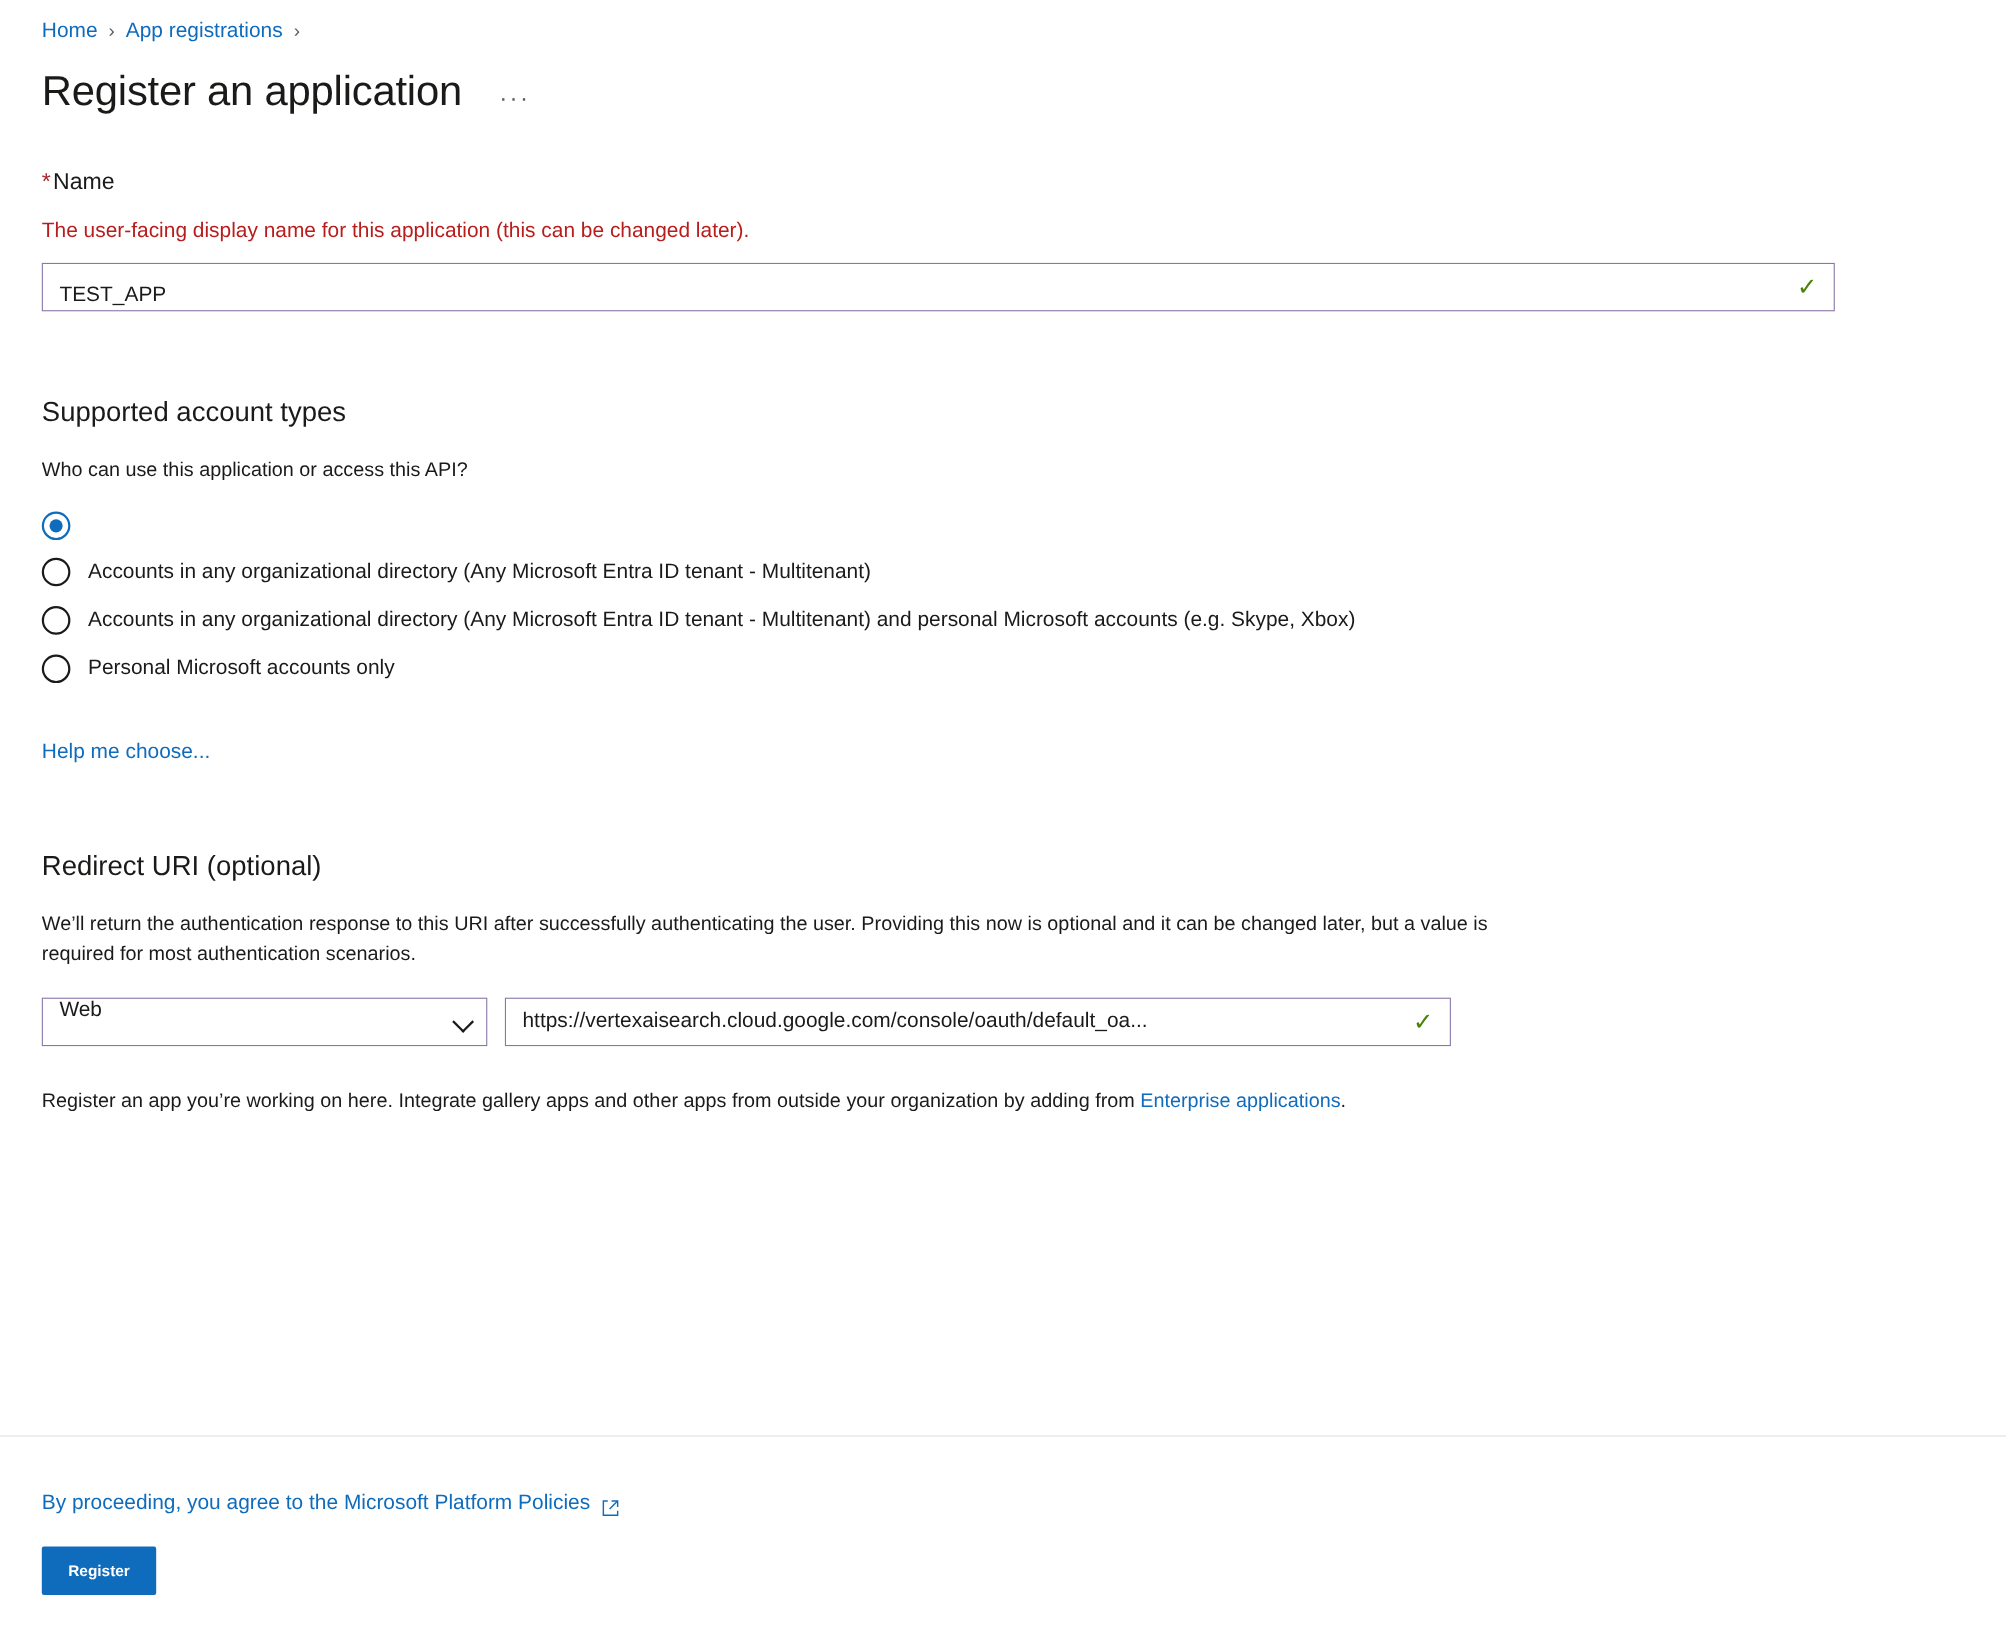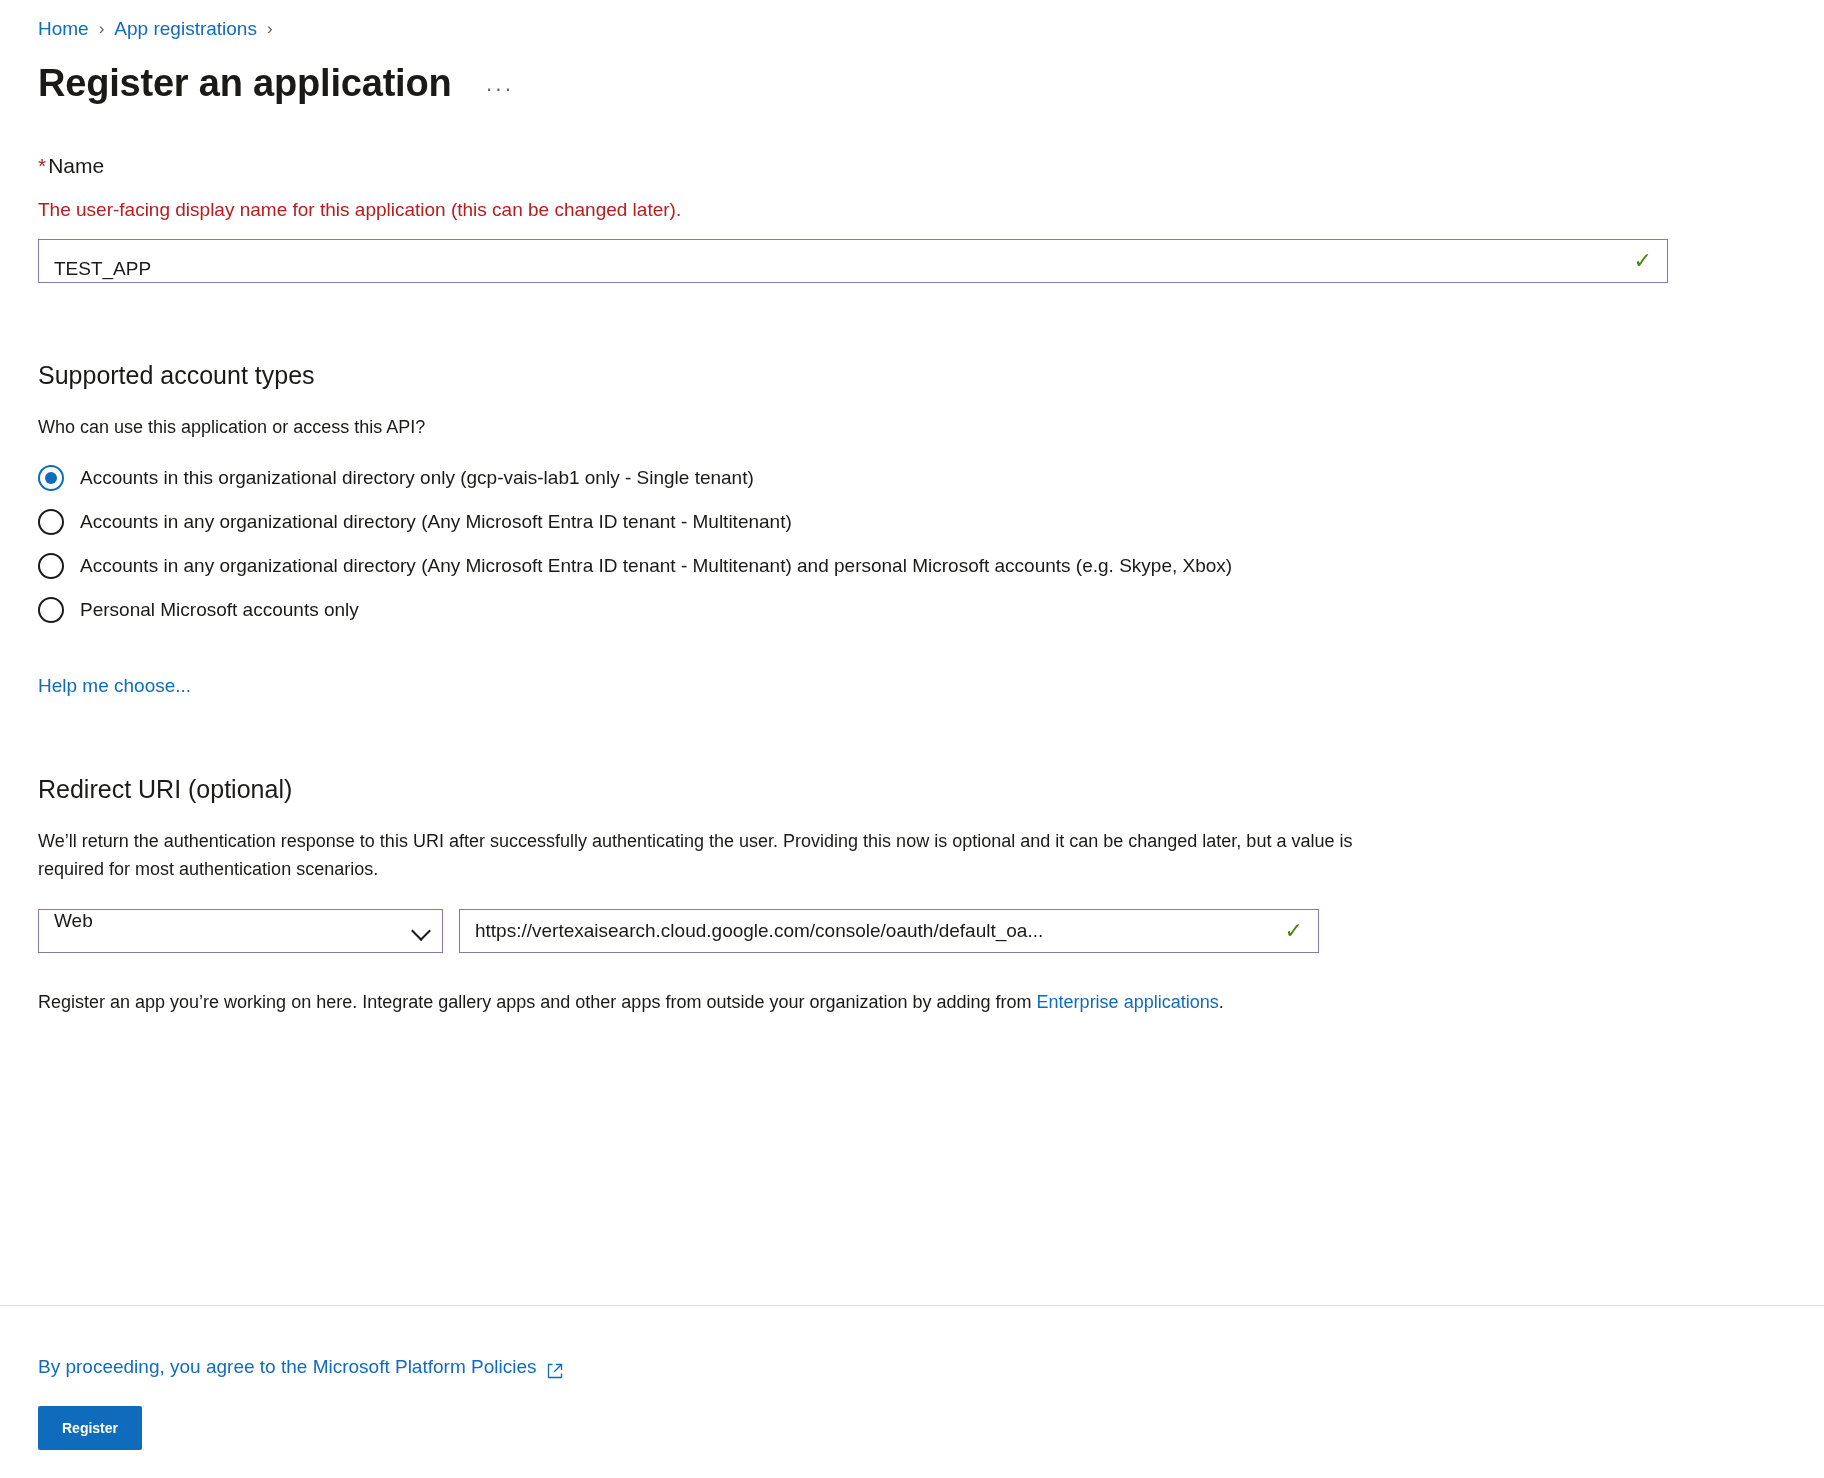--- a/index.html
+++ b/index.html
@@ -45,21 +45,21 @@
   
   .title-row {
     display: flex;
     align-items: center;
     gap: 26px;
     margin-top: 16px;
   }
   .page-title {
     font-size: 38px;
     line-height: 46px;
-    font-weight: bold;
+    font-weight: normal;
     letter-spacing: -0.2px;
     color: #1b1a19;
     margin: 0;
   }
   .ellipsis-btn {
     color: #605e5c;
     font-size: 22px;
     letter-spacing: 2px;
     padding: 4px 8px;
     cursor: pointer;
@@ -316,21 +316,20 @@
     </div>
   </div>
 
   <div>
     <div class="section-head">Supported account types</div>
     <div class="section-sub">Who can use this application or access this API?</div>
 
     <div class="radio-list">
       <div class="radio-row">
         <span class="radio checked"></span>
-        <span class="radio-label">Accounts in this organizational directory only (gcp-vais-lab1 only - Single tenant)</span>
       </div>
       <div class="radio-row">
         <span class="radio"></span>
         <span class="radio-label">Accounts in any organizational directory (Any Microsoft Entra ID tenant - Multitenant)</span>
       </div>
       <div class="radio-row">
         <span class="radio"></span>
         <span class="radio-label">Accounts in any organizational directory (Any Microsoft Entra ID tenant - Multitenant) and personal Microsoft accounts (e.g. Skype, Xbox)</span>
       </div>
       <div class="radio-row">

